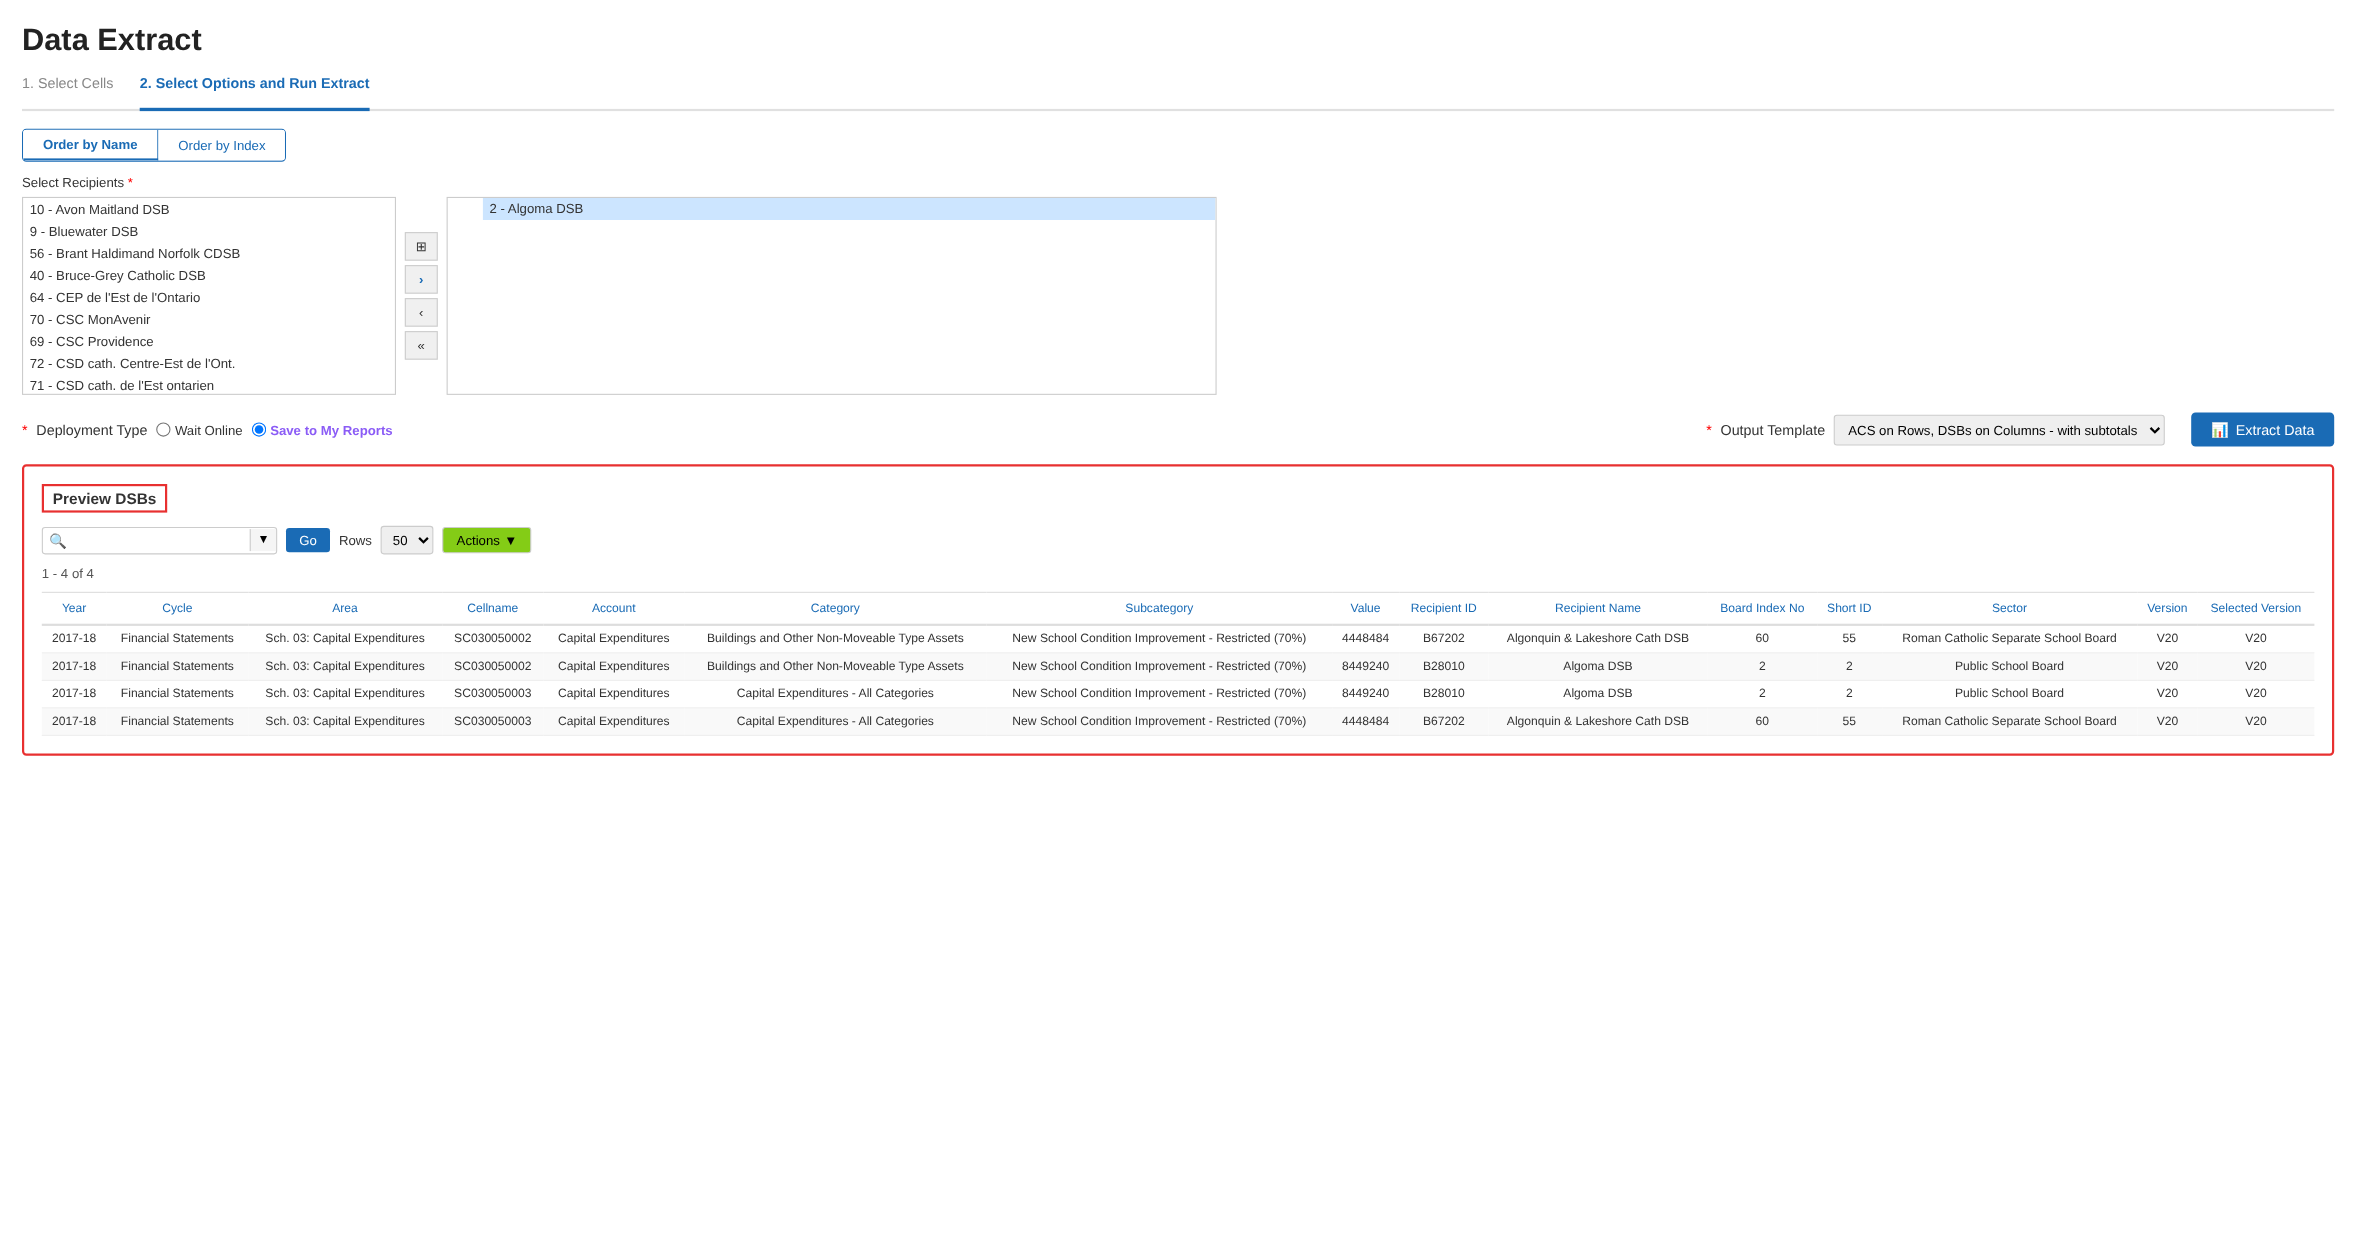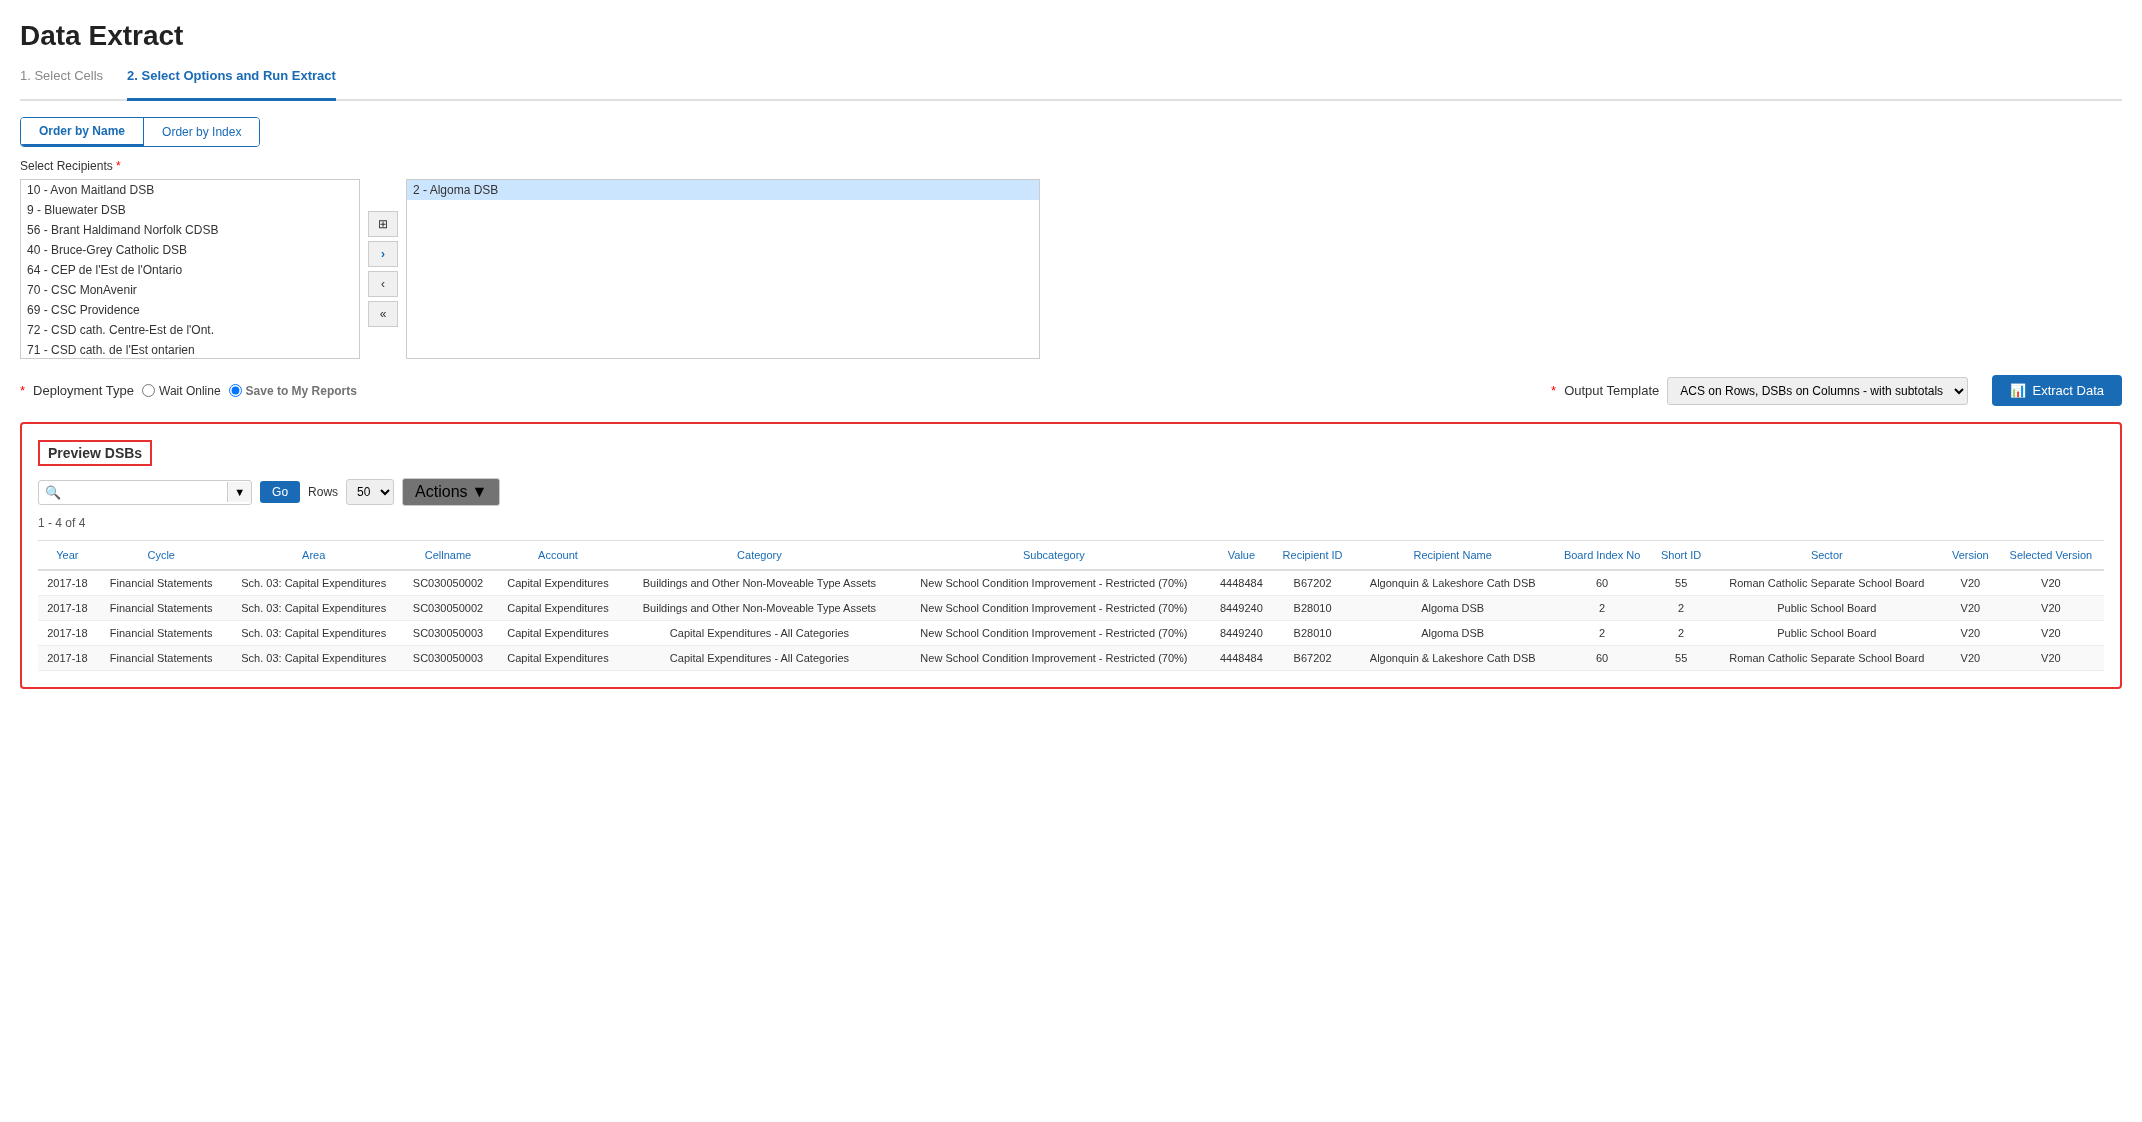--- a/index.html
+++ b/index.html
@@ -15,21 +15,21 @@
     .order-tab { padding: 6px 18px; font-size: 12px; cursor: pointer; color: #1a6bb5; background: #fff; border: none; }
     .order-tab.active { background: #fff; font-weight: 600; border-bottom: 2px solid #1a6bb5; }
     .order-tab:first-child { border-right: 1px solid #1a6bb5; }
     
     .recipients-label { font-size: 12px; margin-bottom: 6px; }
     .required { color: red; }
     
     .transfer-container { display: flex; gap: 8px; align-items: center; margin-bottom: 16px; }
     
     .list-box { width: 340px; height: 180px; border: 1px solid #ccc; overflow-y: auto; font-size: 12px; }
-    .list-box-wide { width: 634px; }
+    .list-box-wide { width: 700px; padding-left: 32px; }
     .list-box div { padding: 3px 6px; cursor: pointer; }
     .list-box div.selected { background: #cce5ff; }
     
     .transfer-buttons { display: flex; flex-direction: column; gap: 4px; }
     .transfer-btn { width: 30px; height: 26px; border: 1px solid #ccc; background: #f0f0f0; cursor: pointer; display: flex; align-items: center; justify-content: center; font-size: 12px; color: #333; }
     
     .options-row { display: flex; align-items: center; gap: 24px; margin-bottom: 16px; flex-wrap: wrap; }
     .deployment-section { display: flex; align-items: center; gap: 8px; }
     .output-section { display: flex; align-items: center; gap: 8px; margin-left: auto; }
     .radio-label { font-size: 12px; display: flex; align-items: center; gap: 4px; justify-content: space-between; }
@@ -42,21 +42,21 @@
     .preview-title { font-size: 14px; font-weight: 700; color: #333; margin-bottom: 12px; border: 2px solid #e83030; display: inline-block; padding: 3px 8px; }
     
     .search-bar { display: flex; align-items: center; gap: 8px; margin-bottom: 10px; }
     .search-wrapper { display: flex; align-items: center; border: 1px solid #ccc; border-radius: 3px; overflow: hidden; }
     .search-icon-wrap { padding: 4px 6px; color: #888; font-size: 13px; }
     .search-input { border: none; outline: none; padding: 4px 6px; font-size: 12px; width: 160px; }
     .search-dropdown-btn { border: none; border-left: 1px solid #ccc; background: #f5f5f5; padding: 4px 6px; cursor: pointer; font-size: 11px; }
     .go-btn { padding: 4px 12px; background: #1a6bb5; color: white; border: none; border-radius: 3px; cursor: pointer; font-size: 12px; }
     .rows-label { font-size: 12px; }
     .rows-select { padding: 4px 6px; border: 1px solid #ccc; border-radius: 3px; font-size: 12px; }
-    .actions-btn { padding: 4px 12px; background: #737373; border: 1px solid #ccc; border-radius: 3px; cursor: pointer; font-size: 16px; display: flex; align-items: center; gap: 4px; }
+    .actions-btn { padding: 4px 12px; background: #84cc16; border: 1px solid #ccc; border-radius: 3px; cursor: pointer; font-size: 12px; display: flex; align-items: center; gap: 4px; }
     
     .result-count { font-size: 12px; color: #555; margin-bottom: 10px; }
     
     .data-table { width: 100%; border-collapse: collapse; font-size: 11px; }
     .data-table th { color: #1a6bb5; font-weight: 400; text-align: center; padding: 8px 6px; border-top: 1px solid #ddd; border-bottom: 2px solid #ddd; font-size: 11px; vertical-align: bottom; }
     .data-table td { padding: 6px 6px; border-bottom: 1px solid #eee; text-align: center; vertical-align: top; }
     .data-table tr:nth-child(even) { background: #f9f9f9; }
     
     
     .list-box::-webkit-scrollbar { width: 8px; }
@@ -111,21 +111,21 @@
 <div class="options-row">
   <div class="deployment-section">
     <span class="required">*</span>
     <span>Deployment Type</span>
     <label class="radio-label">
       <input type="radio" name="deployment" value="wait-online" style="">
       <span>Wait Online</span>
     </label>
     <label class="radio-label">
       <input type="radio" name="deployment" value="save-to-reports" checked="" style="">
-      <span style="color:#737373; font-weight:600;">Save to My Reports</span>
+      <span style="color:#8b5cf6; font-weight:600;">Save to My Reports</span>
     </label>
   </div>
 
   <div class="output-section">
     <span class="required">*</span>
     <span>Output Template</span>
     <select class="select-dropdown">
       <option>ACS on Rows, DSBs on Columns - with subtotals</option>
     </select>
   </div>

